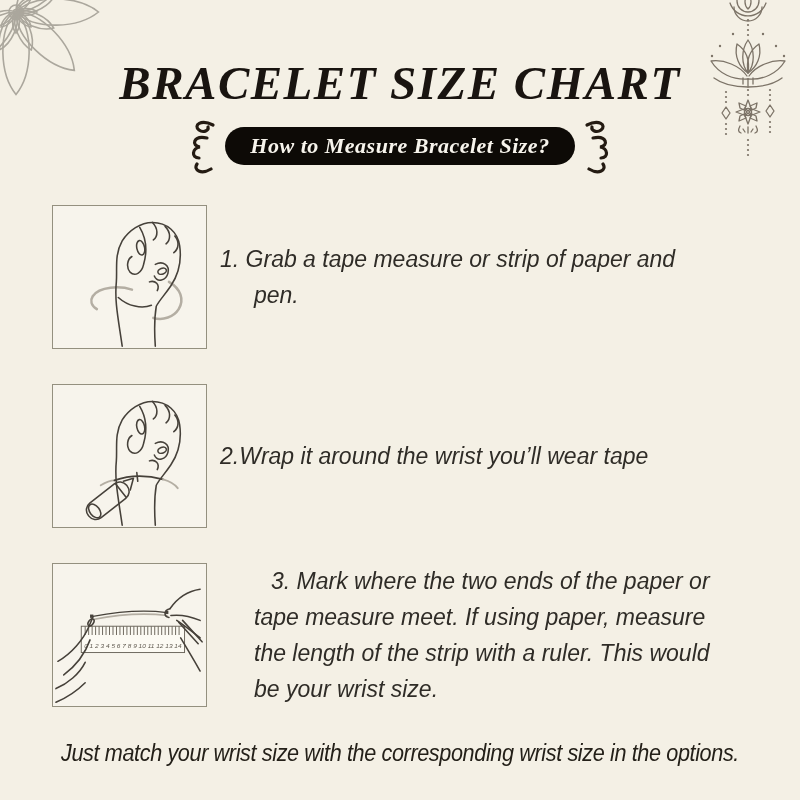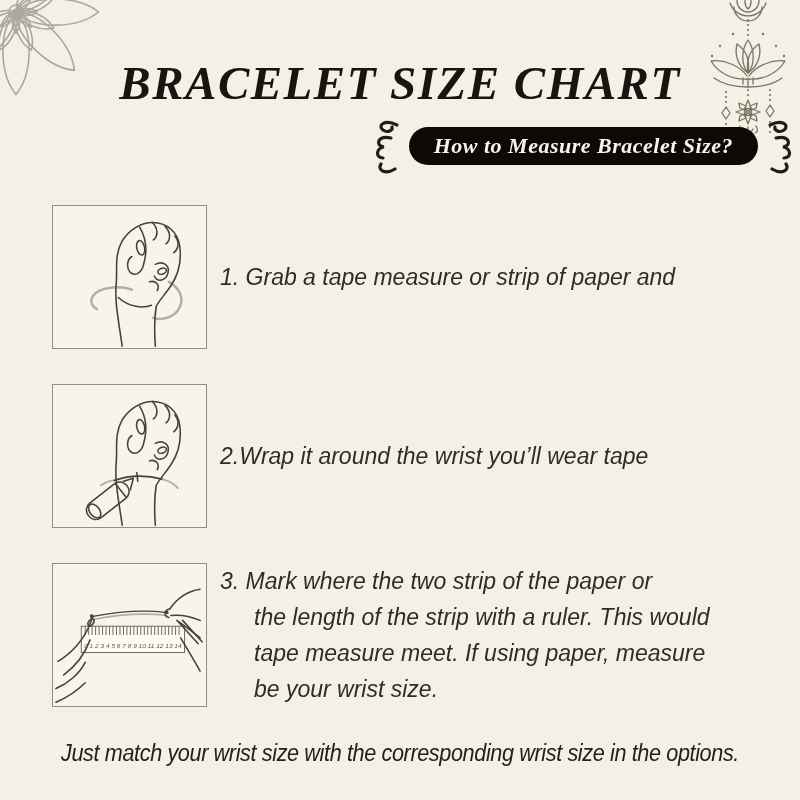--- a/index.html
+++ b/index.html
@@ -16,31 +16,31 @@
   .stroke{fill:none;stroke:var(--sketch);stroke-width:1.6;stroke-linecap:round;stroke-linejoin:round;}
   .gstroke{fill:none;stroke:var(--sketch-gray);stroke-width:2.6;stroke-linecap:round;}
   .mandala{position:absolute;left:-4px;top:-2px;}
   .mandala path,.mandala circle{fill:none;stroke:var(--mandala);stroke-width:1.6;vector-effect:non-scaling-stroke;}
   .lotus{position:absolute;right:4px;top:0;}
   .lotus .ln{fill:none;stroke:var(--lotus);stroke-width:1.3;stroke-linecap:round;stroke-linejoin:round;}
   .lotus .dot{fill:var(--lotus);stroke:none;}
   .page-title{position:absolute;top:56px;left:0;right:0;margin:0;text-align:center;
     font-family:"Liberation Serif","DejaVu Serif",serif;font-weight:700;font-size:47px;
     letter-spacing:1.5px;color:var(--ink);}
-  .badge-row{position:absolute;top:117px;left:0;right:0;display:flex;justify-content:flex-end;align-items:center;gap:6px;}
+  .badge-row{position:absolute;top:117px;left:0;right:0;display:flex;justify-content:center;align-items:center;gap:6px;}
   .badge{background:var(--badge-bg);color:var(--badge-text);border-radius:22px;padding:6px 25px;
     font-family:"Liberation Serif","DejaVu Serif",serif;font-weight:700;font-size:22px;letter-spacing:.5px;}
   .flourish{flex:0 0 auto;}
   .flourish path{fill:none;stroke:var(--flourish);stroke-width:3.2;stroke-linecap:round;}
   .steps{position:absolute;top:205px;left:52px;display:flex;flex-direction:column;gap:35px;}
   .step{display:flex;align-items:center;gap:13px;}
   .illus-box{flex:0 0 auto;width:153px;height:142px;background:var(--box-bg);
     border:1px solid var(--box-border);display:flex;align-items:center;justify-content:center;}
   .step-text{font-size:23px;line-height:36px;color:var(--text);padding-left:34px;white-space:nowrap;}
-  .line-first{text-indent:-34px;}
+  .line-first{text-indent:-34px;text-align:right;}
   .footer-note{position:absolute;bottom:33px;left:0;right:0;margin:0;text-align:center;
     font-size:23px;letter-spacing:-.4px;transform:scaleX(.94);color:#242019;}
 </style>
 </head>
 <body>
 
 <div class="page">
 
   <svg class="mandala" width="210" height="210" viewBox="0 0 210 210">
     <defs>
@@ -175,20 +175,21 @@
             <ellipse class="stroke" cx="89" cy="41" rx="4" ry="7.5" transform="rotate(-12 89 41)"></ellipse>
             <path class="stroke" d="M104,58 C112,54 119,59 117,67 C115,75 106,77 103,70"></path>
             <ellipse class="stroke" cx="111" cy="65" rx="3" ry="4.5" transform="rotate(70 111 65)"></ellipse>
             <path class="stroke" d="M98,76 C104,74 109,79 106,85"></path>
             <path class="stroke" d="M66,92 C76,101 90,104 100,100"></path>
           </g>
         </svg>
       </div>
       <div class="step-text">
         <div class="line-first"><span class="num">1. </span><span>Grab a tape measure or strip of paper and</span></div>
+        <div>pen.</div>
       </div>
     </div>
 
     <div class="step">
       <div class="illus-box">
         <svg width="151" height="140" viewBox="0 0 155 142">
           <g>
             <path class="stroke" d="M70,142 C66,114 62,96 64,76 C65,62 62,48 70,34 C77,23 89,15 101,15 C116,15 127,25 129,39 C131,53 128,68 120,80 C114,89 108,95 105,101 C103,113 103,128 104,142"></path>
             <path class="stroke" d="M101,15 C107,21 107,29 102,33"></path>
             <path class="stroke" d="M114,19 C120,25 120,33 115,37"></path>
@@ -244,23 +245,23 @@
             <path class="stroke" d="M119,44 C113,45 112,52 118,53"></path>
             <path class="stroke" d="M150,56 C138,51 128,50 120,51"></path>
             <path class="stroke" d="M150,74 C140,66 132,60 126,56"></path>
             <path class="stroke" d="M128,58 L148,80"></path>
             <path class="stroke" d="M132,56 L152,78"></path>
             <path class="stroke" d="M150,108 C142,94 136,84 130,74"></path>
           </g>
         </svg>
       </div>
       <div class="step-text">
-        <div class="line-first"><span class="num">3. </span><span>Mark where the two strip of the paper or</span></div>
+        <div class="line-first"><span class="num">3. </span><span>Mark where the two ends of the paper or</span></div>
+        <div>tape measure meet. If using paper, measure</div>
         <div>the length of the strip with a ruler. This would</div>
-        <div>tape measure meet. If using paper, measure</div>
         <div>be your wrist size.</div>
       </div>
     </div>
 
   </div>
 
   <p class="footer-note">Just match your wrist size with the corresponding wrist size in the options.</p>
 
 </div>
 

